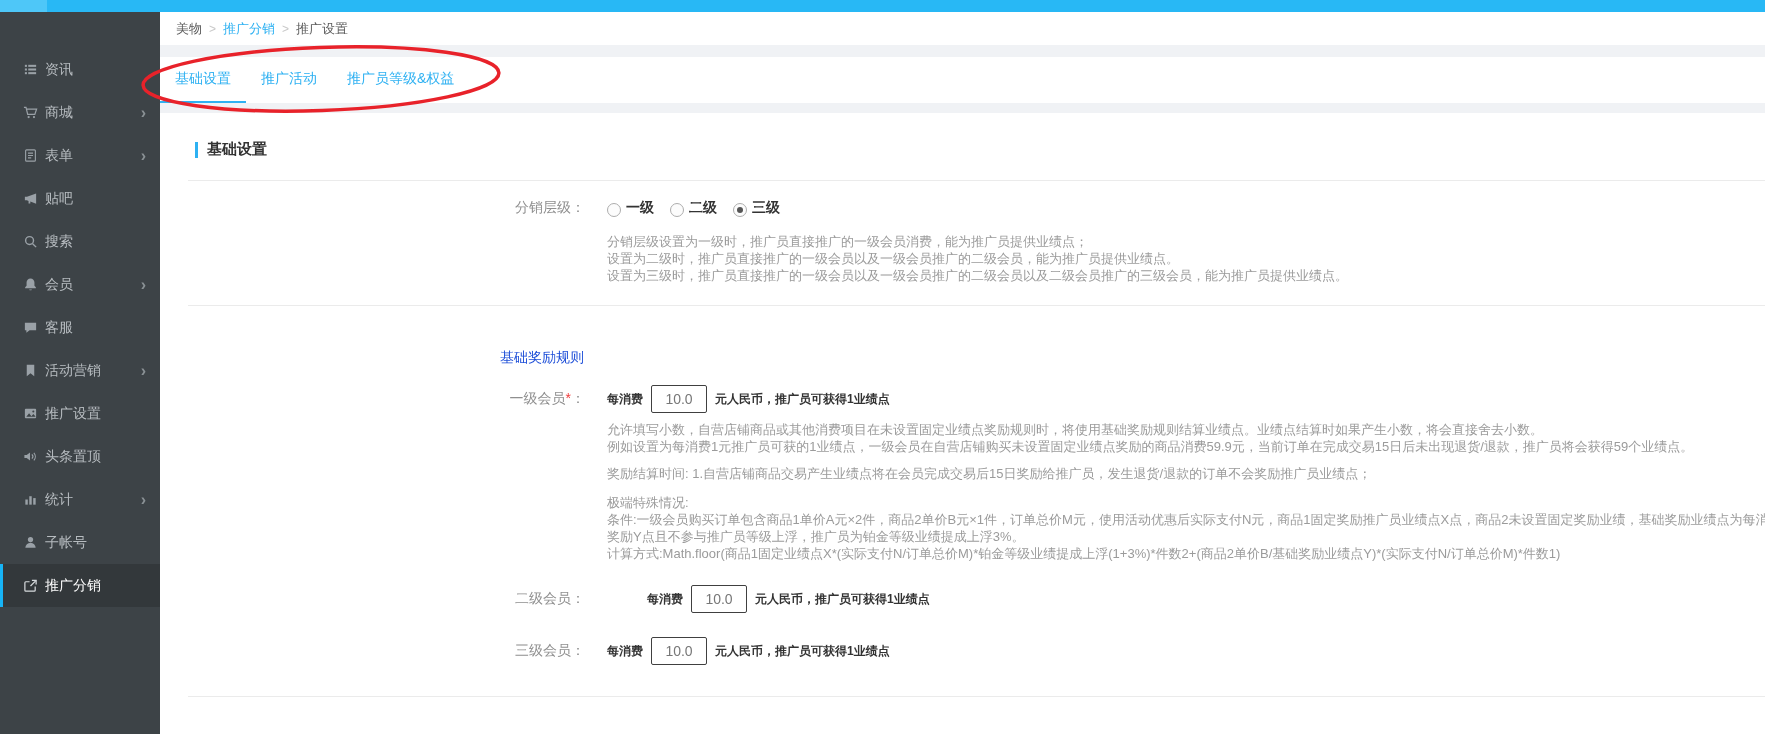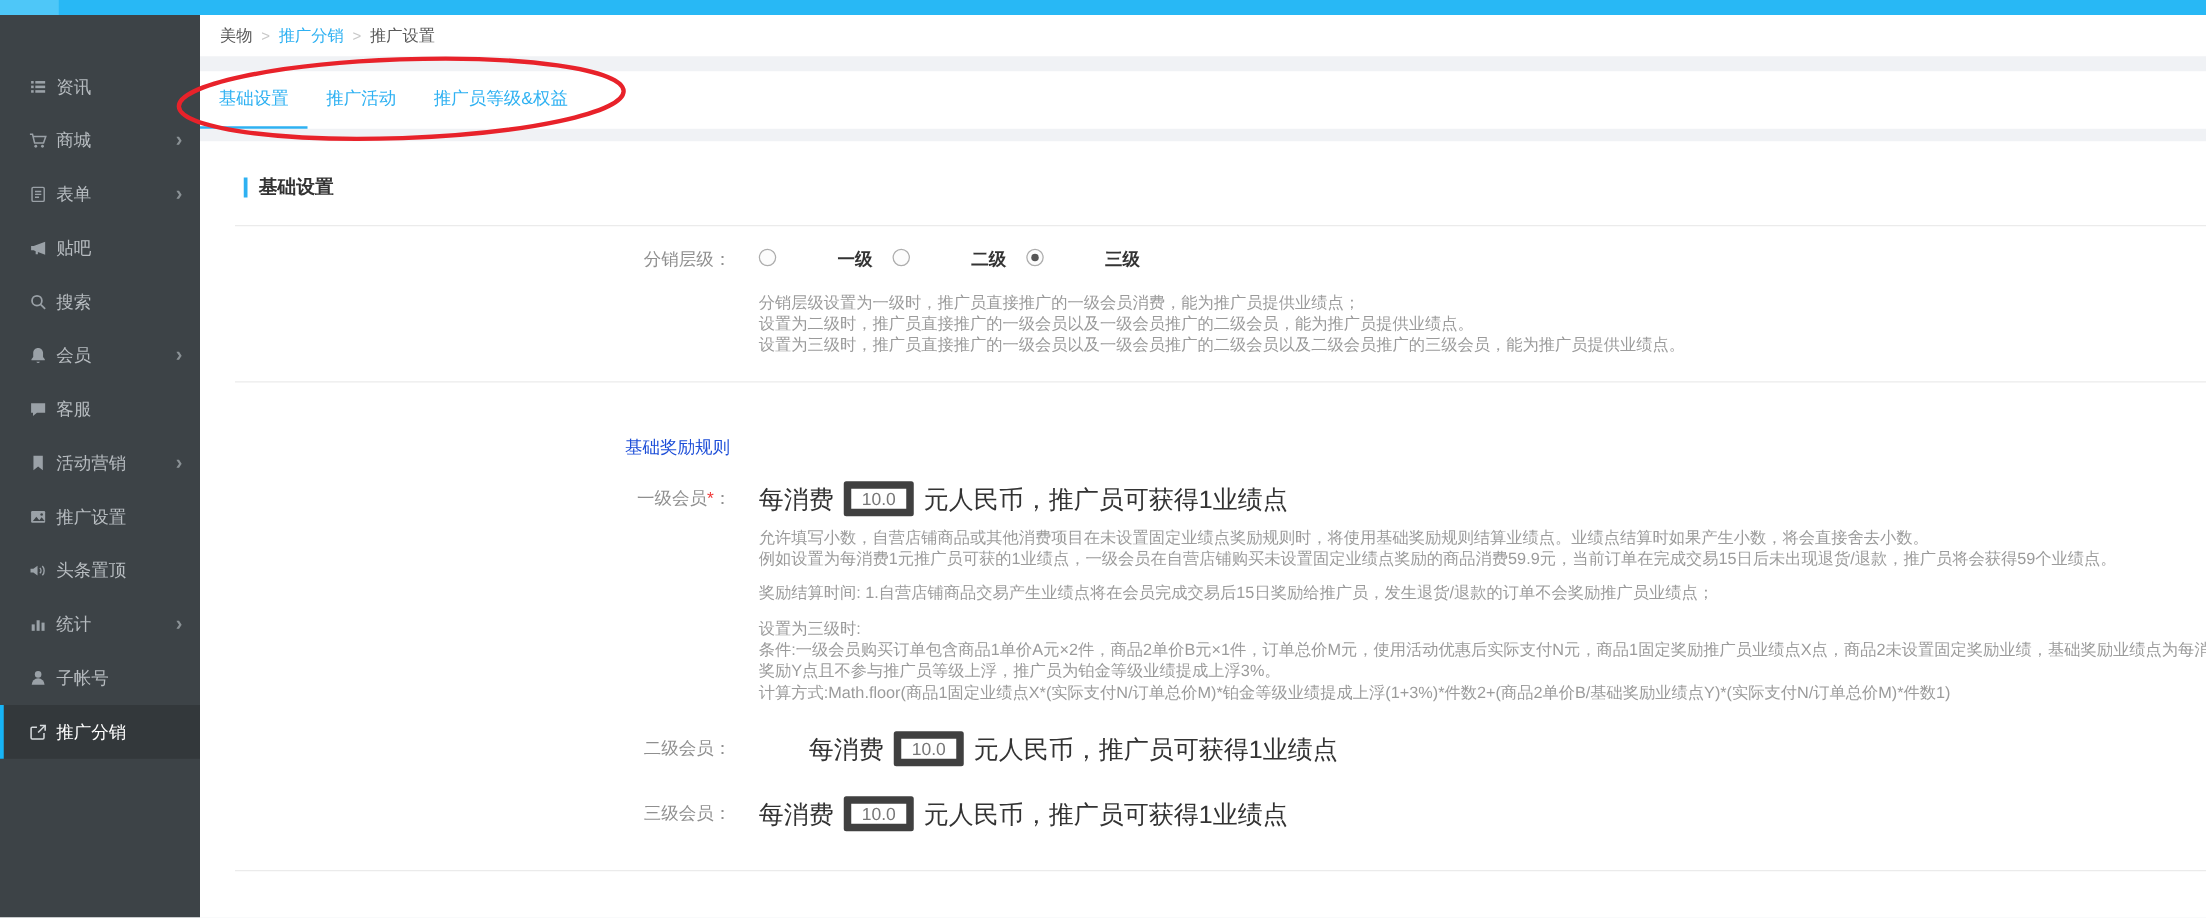--- a/index.html
+++ b/index.html
@@ -33,33 +33,33 @@
   .panel{margin-top:10px;background:#fff;height:621px;box-sizing:border-box;overflow:hidden;}
   .sec-title{display:flex;align-items:center;margin:27px 0 0 35px;}
   .sec-bar{width:3px;height:16px;background:#2eb1f2;flex:none;}
   .sec-txt{margin-left:9px;font-size:15px;font-weight:bold;color:#333;}
   .divider{height:1px;background:#ebebeb;margin-left:28px;}
   .d1{margin-top:21px;}.d2{margin-top:21px;}.d3{margin-top:31px;}
   .frow{display:flex;align-items:center;}
   .flabel{width:425px;text-align:right;font-size:14px;color:#8f8f8f;flex:none;white-space:nowrap;}
   .fctrl{margin-left:22px;display:flex;align-items:center;}
   .row-level{margin-top:18px;}
-  .radio-opt{display:flex;align-items:flex-start;margin-right:16px;cursor:pointer;gap:44px;}
+  .radio-opt{display:flex;align-items:flex-end;margin-right:16px;cursor:pointer;}
   .radio{width:12px;height:12px;border-radius:50%;border:1px solid #adadad;background:#fcfcfc;
          position:relative;flex:none;box-sizing:content-box;}
   .radio.checked::after{content:'';position:absolute;left:3px;top:3px;width:6px;height:6px;
          border-radius:50%;background:#555;}
   .radio-lbl{margin-left:5px;font-size:14px;font-weight:bold;color:#333;}
   .help{margin-left:447px;font-size:13px;color:#9b9b9b;line-height:17px;white-space:nowrap;}
   .help-level{margin-top:16px;}
   .group-label{margin:43px 0 0 340px;font-size:14px;color:#1d4ed8;}
   .row-m1{margin-top:18px;}.row-m2{margin-top:23px;gap:40px;}.row-m3{margin-top:24px;}
   .req{color:#f03b3b;}
-  .spend-txt{font-size:20px;font-weight:normal;color:#333;white-space:nowrap;}
-  .spend-input{width:56px;height:28px;border:6px solid #404040;border-radius:2px;text-align:center;
+  .spend-txt{font-size:12px;font-weight:bold;color:#333;white-space:nowrap;}
+  .spend-input{width:56px;height:28px;border:1px solid #404040;border-radius:2px;text-align:center;
          font-size:14px;color:#777;margin:0 8px;background:#fff;font-family:inherit;box-sizing:border-box;}
   .help-member{margin-top:8px;}
   .hgroup{margin-top:0;}
   .hg-b{margin-top:10px;}
   .hg-c{margin-top:12px;}
   .annotation-svg{position:absolute;left:121px;top:33px;pointer-events:none;z-index:5;}
 </style>
 </head>
 <body>
 
@@ -273,21 +273,21 @@
     </div>
     <div class="help help-member">
       <div class="hgroup">
         <div>允许填写小数，自营店铺商品或其他消费项目在未设置固定业绩点奖励规则时，将使用基础奖励规则结算业绩点。业绩点结算时如果产生小数，将会直接舍去小数。</div>
         <div>例如设置为每消费1元推广员可获的1业绩点，一级会员在自营店铺购买未设置固定业绩点奖励的商品消费59.9元，当前订单在完成交易15日后未出现退货/退款，推广员将会获得59个业绩点。</div>
       </div>
       <div class="hgroup hg-b">
         <div>奖励结算时间: 1.自营店铺商品交易产生业绩点将在会员完成交易后15日奖励给推广员，发生退货/退款的订单不会奖励推广员业绩点；</div>
       </div>
       <div class="hgroup hg-c">
-        <div>设置为三级时:</div>
+        <div>极端特殊情况:</div>
         <div>条件:一级会员购买订单包含商品1单价A元×2件，商品2单价B元×1件，订单总价M元，使用活动优惠后实际支付N元，商品1固定奖励推广员业绩点X点，商品2未设置固定奖励业绩，基础奖励业绩点为每消费1元</div>
         <div>奖励Y点且不参与推广员等级上浮，推广员为铂金等级业绩提成上浮3%。</div>
         <div>计算方式:Math.floor(商品1固定业绩点X*(实际支付N/订单总价M)*铂金等级业绩提成上浮(1+3%)*件数2+(商品2单价B/基础奖励业绩点Y)*(实际支付N/订单总价M)*件数1)</div>
       </div>
     </div>
 
     <div class="frow row-m2">
       <div class="flabel"><span>二级会员</span><span class="req"></span><span>：</span></div>
       <div class="fctrl">
         <span class="spend-txt">每消费</span>

